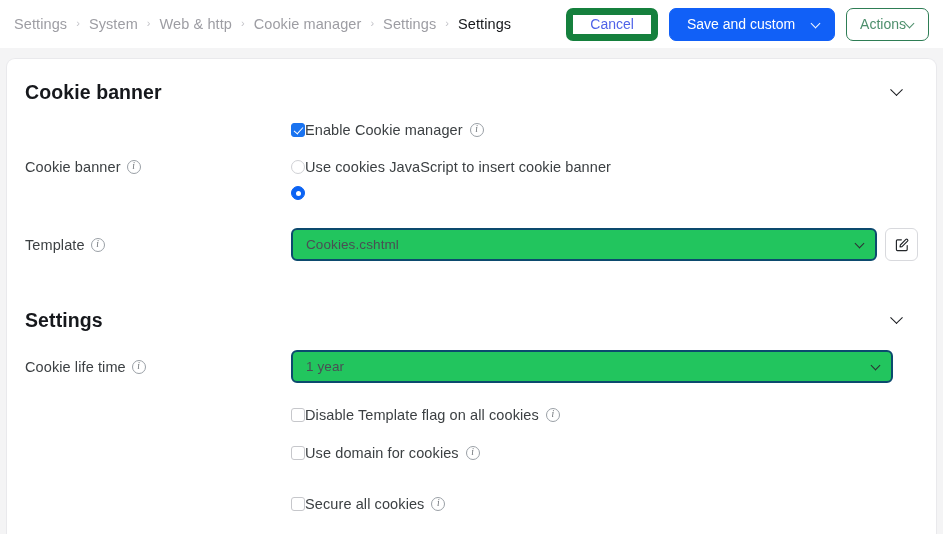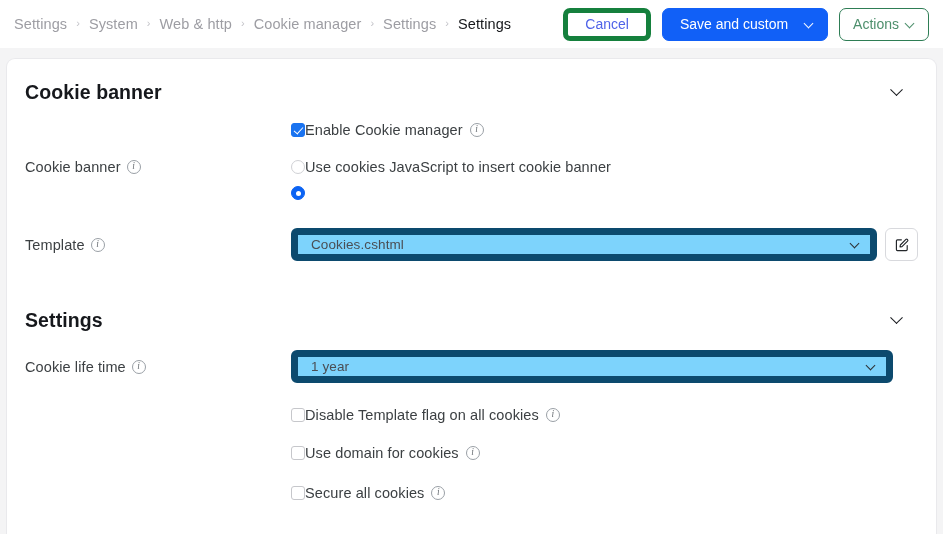--- a/index.html
+++ b/index.html
@@ -65,37 +65,36 @@
     height: 33px;
     display: inline-flex;
     align-items: center;
     justify-content: center;
     cursor: pointer;
     user-select: none;
     background: #fff;
     white-space: nowrap;
   }
   .btn-cancel {
-    border: 5px solid #15803d;
+    border: 7px solid #15803d;
     color: #4f63e8;
     padding: 0 17px;
   }
   .btn-primary {
     border: 1px solid #1160f7;
     background: #1160f7;
     color: #ffffff;
     padding: 0 13px 0 17px;
     gap: 17px;
   }
   .btn-primary .chev { opacity: .95; }
   .btn-actions {
     border: 1px solid #2e7d55;
     color: #4d8f6c;
     padding: 0 13px;
-    gap: 7px;
   }
 
   .chev {
     display: inline-block;
     width: 9px; height: 9px;
     position: relative;
   }
   .chev::before {
     content: "";
     position: absolute;
@@ -238,23 +237,23 @@
     width: 5px; height: 5px;
     margin: -2.5px 0 0 -2.5px;
     border-radius: 50%;
     background: #fff;
   }
 
   
   .select {
     position: relative;
     height: 33px;
-    border: 7px solid #0c4a6e;
+    border: 2px solid #0c4a6e;
     border-radius: 6px;
-    background: #7dd3fc;
+    background: #22c55e;
     display: flex;
     align-items: center;
     padding: 0 30px 0 13px;
     font-size: 13.5px;
     color: #4a4e54;
     cursor: pointer;
     letter-spacing: .1px;
   }
   .select .caret {
     position: absolute;
@@ -416,21 +415,21 @@
     <div class="row-field">
 
       <label class="opt" style="margin-bottom:22px">
         <span class="cbox"></span>
         <span class="lbl">
           <span>Disable Template flag on all cookies</span>
           <span class="info">i</span>
         </span>
       </label>
 
-      <label class="opt" style="margin-bottom:24px">
+      <label class="opt" style="margin-bottom:35px">
         <span class="cbox"></span>
         <span class="lbl">
           <span>Use domain for cookies</span>
           <span class="info">i</span>
         </span>
       </label>
 
       <label class="opt">
         <span class="cbox"></span>
         <span class="lbl">

